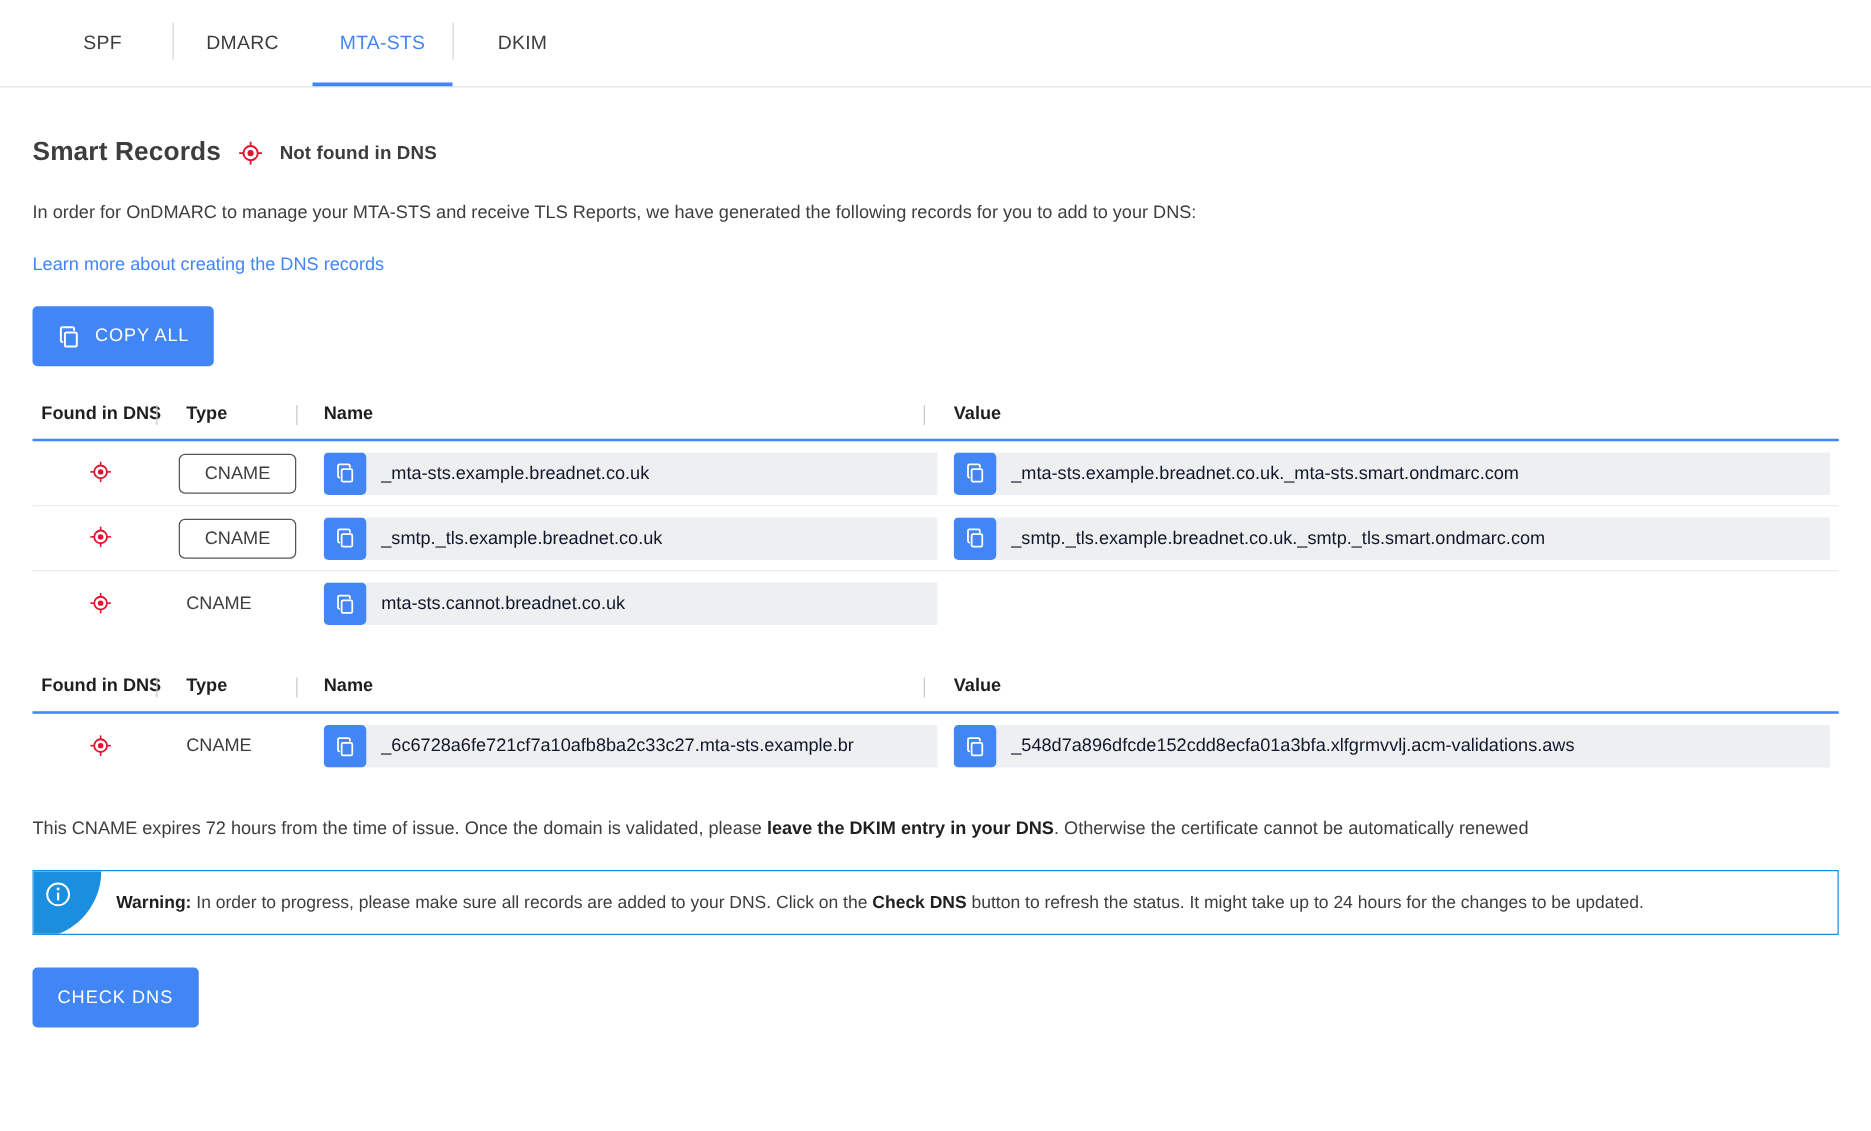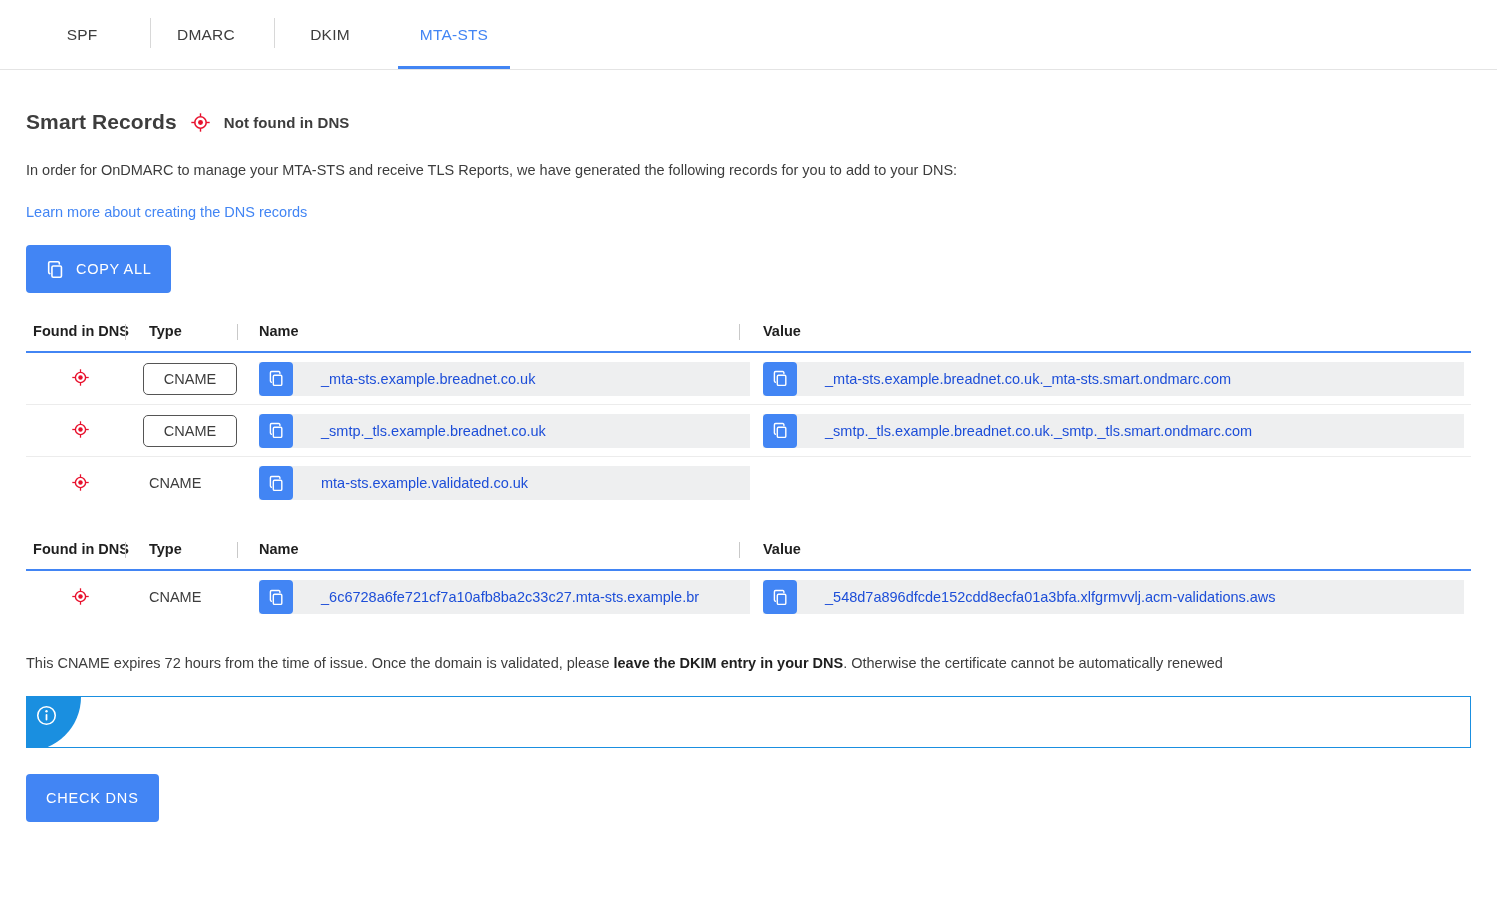--- a/index.html
+++ b/index.html
@@ -13,21 +13,20 @@
   }
 
   
   .tabbar {
     position: relative;
     height: 70px;
     display: flex;
     align-items: stretch;
     padding-left: 26px;
     border-bottom: 1px solid #e4e4e4;
-    gap: 12px;
   }
   .tab {
     position: relative;
     display: flex;
     align-items: center;
     justify-content: center;
     min-width: 112px;
     padding: 0 18px;
     font-size: 15.5px;
     letter-spacing: .2px;
@@ -192,24 +191,24 @@
     display: flex;
     align-items: center;
     justify-content: center;
     cursor: pointer;
     padding: 0;
   }
   .copyfield .val {
     flex: 1 1 auto;
     display: flex;
     align-items: center;
-    padding-left: 28px;
+    padding-left: 12px;
     padding-right: 8px;
     font-size: 14.5px;
-    color: #1d4ed8;
+    color: #0f172a;
     white-space: nowrap;
     overflow: hidden;
     text-align: right;
   }
 
   
   .para2 { font-size: 14.5px; color: #3d3d3d; margin-top: 40px; line-height: 1.4; }
   .para2 b, .para3 b, .warn-text b { font-weight: bold; color: #1f1f1f; }
   .dns-table.second { margin-top: 32px; }
   .para3 { font-size: 14.5px; color: #3d3d3d; margin-top: 30px; line-height: 1.4; }
@@ -247,22 +246,22 @@
   }
 
   .btn-check { margin-top: 26px; letter-spacing: .8px; }
 </style>
 </head>
 <body>
 
 <div class="tabbar">
   <button class="tab">SPF</button>
   <button class="tab">DMARC</button>
+  <button class="tab active">MTA-STS</button>
   <button class="tab">DKIM</button>
-  <button class="tab active">MTA-STS</button>
 </div>
 
 <div class="page">
 
   
   <div class="title-row">
     <span class="page-title">Smart Records</span>
     <span class="target-icon">
       <svg width="19" height="19" viewBox="0 0 24 24">
         <circle cx="12" cy="12" r="7.2" fill="none" stroke="#e8112d" stroke-width="2"></circle>
@@ -397,21 +396,21 @@
       </div>
       <div class="cell-type type-plain">CNAME</div>
       <div class="cell-name">
         <div class="copyfield">
           <button class="copybtn">
             <svg width="17" height="17" viewBox="0 0 24 24">
               <rect x="7.5" y="7.5" width="12" height="14.2" rx="1.6" fill="none" stroke="#ffffff" stroke-width="2"></rect>
               <path d="M4.8 17.2 A1.6 1.6 0 0 1 3.4 15.6 V3.8 A1.6 1.6 0 0 1 5 2.2 H15.2 A1.6 1.6 0 0 1 16.8 3.8 V5.1" fill="none" stroke="#ffffff" stroke-width="2" stroke-linecap="round"></path>
             </svg>
           </button>
-          <div class="val">mta-sts.example.validated.co.uk</div>
+          <div class="val">mta-sts.cannot.breadnet.co.uk</div>
         </div>
       </div>
     </div>
   </div>
 
   
 
   <div class="dns-table second">
     <div class="thead">
       <div class="th c-found">Found in DNS</div>
@@ -467,20 +466,21 @@
   <div class="warning">
     <div class="warning-corner">
       <span class="info-i">
         <svg width="21" height="21" viewBox="0 0 24 24">
           <circle cx="12" cy="12" r="10" fill="none" stroke="#ffffff" stroke-width="1.8"></circle>
           <circle cx="12" cy="7.1" r="1.35" fill="#ffffff"></circle>
           <rect x="11" y="10.2" width="2" height="7.4" rx="1" fill="#ffffff"></rect>
         </svg>
       </span>
     </div>
+    <div class="warn-text"><b>Warning:</b><span> In order to progress, please make sure all records are added to your DNS. Click on the </span><b>Check DNS</b><span> button to refresh the status. It might take up to 24 hours for the changes to be updated.</span></div>
   </div>
 
   
   <div>
     <button class="btn btn-check">
       <span>CHECK DNS</span>
     </button>
   </div>
 
 </div>

